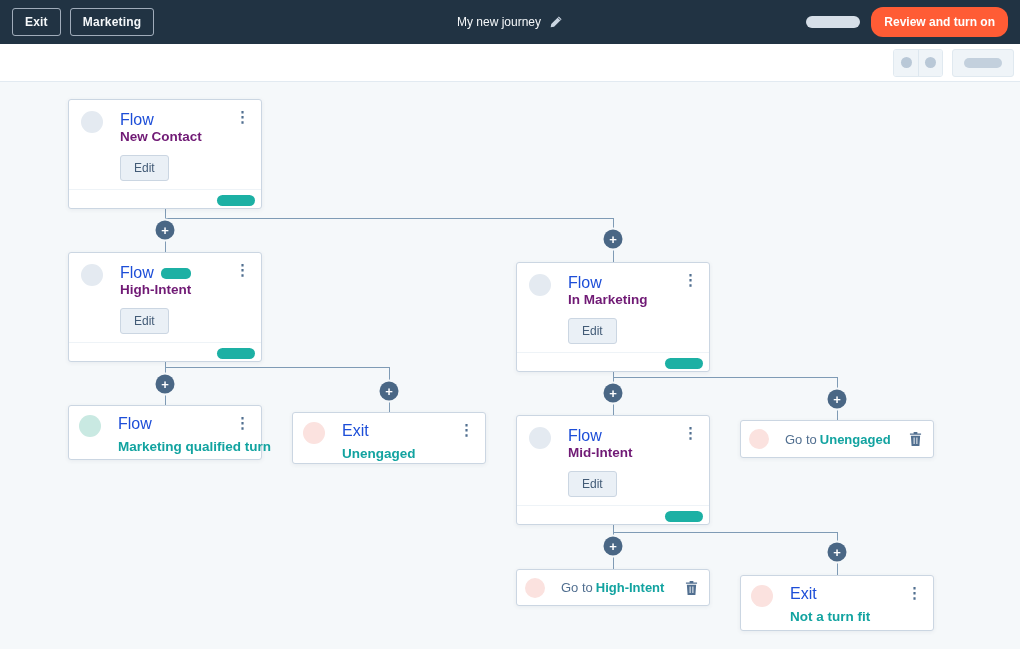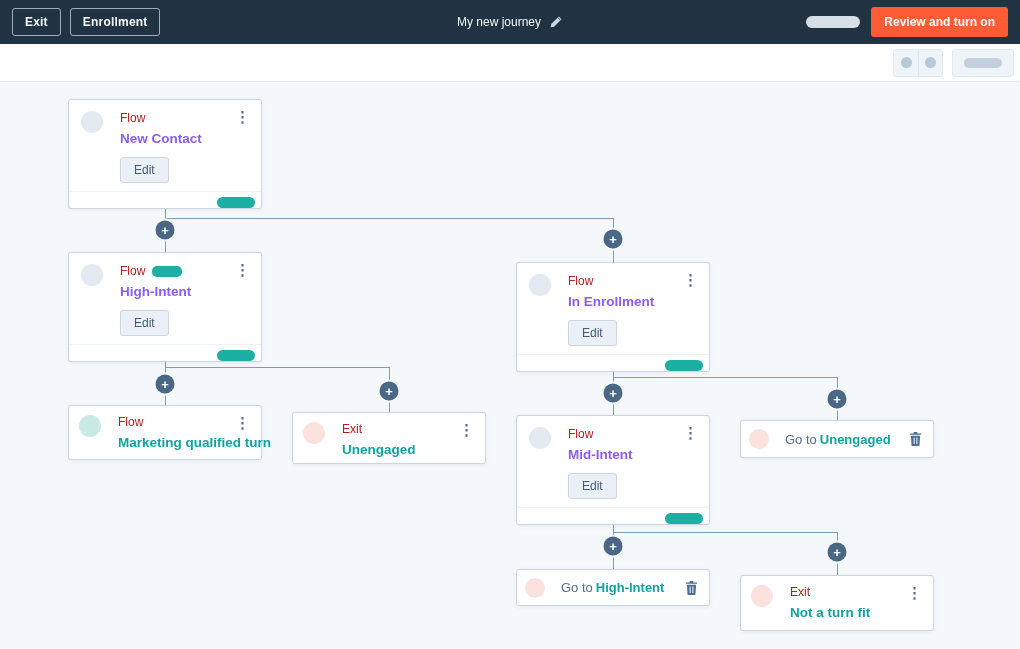--- a/index.html
+++ b/index.html
@@ -9,21 +9,21 @@
   
   .header { height:44px; background:#213343; display:flex; align-items:center; padding:0 12px; position:relative; }
   .hbtn { background:transparent; border:1px solid rgba(203,214,226,.75); color:#f5f8fa; font-family:"Liberation Sans",sans-serif;
           font-size:12px; font-weight:700; border-radius:3px; padding:6px 12px; margin-right:9px; cursor:pointer; letter-spacing:.2px; }
   .title-wrap { position:absolute; left:0; right:0; display:flex; justify-content:center; align-items:center; gap:8px; pointer-events:none; }
   .journey-title { color:#f5f8fa; font-size:12px; font-weight:500; }
   .pencil { width:14px; height:14px; display:inline-block; pointer-events:auto; cursor:pointer; }
   .header-right { margin-left:auto; display:flex; align-items:center; gap:11px; z-index:2; }
   .skel-pill-light { width:54px; height:12px; border-radius:6px; background:#d6dfe8; }
   .primary-btn { background:#ff5c35; color:#ffffff; border:none; font-family:"Liberation Sans",sans-serif; font-size:12px;
-                 font-weight:700; border-radius:3px; padding:8px 13px; cursor:pointer; }
+                 font-weight:700; border-radius:12px; padding:8px 13px; cursor:pointer; }
 
   
   .toolbar { height:38px; background:#ffffff; border-bottom:1px solid #e2eaf1; display:flex; align-items:center;
              justify-content:flex-end; padding-right:6px; gap:9px; }
   .tool-group { display:flex; border:1px solid #e0e9f0; border-radius:3px; overflow:hidden; }
   .tool-btn { width:24px; height:26px; background:#eff4f8; border:none; display:flex; align-items:center; justify-content:center; cursor:pointer; }
   .tool-btn + .tool-btn { border-left:1px solid #dde7ef; }
   .tool-dot { width:11px; height:11px; border-radius:50%; background:#b9c8d7; }
   .tool-wide { width:62px; height:28px; background:#eff4f8; border:1px solid #e0e9f0; border-radius:3px;
                display:flex; align-items:center; justify-content:center; cursor:pointer; }
@@ -40,23 +40,23 @@
   .node { position:absolute; background:#ffffff; border:1px solid #cbd6e2; border-radius:3px;
           box-shadow:0 1px 4px rgba(45,62,80,.07); cursor:pointer; }
   .node-body { display:flex; padding:11px 10px 8px 12px; position:relative; }
   .circle { border-radius:50%; flex:none; }
   .circle.big { width:22px; height:22px; }
   .circle.gray { background:#e4eaf1; }
   .circle.pink { background:#fbe2df; }
   .circle.tealight { background:#c9e9e2; }
   .node-content { margin-left:17px; flex:1; min-width:0; }
   .type-row { display:flex; align-items:center; gap:7px; }
-  .type-label { font-size:12px; color:#b91c1c; }
+  .type-label { font-size:16px; color:#1d4ed8; }
   .type-badge { width:30px; height:11px; border-radius:5px; background:#1cb0a4; }
-  .node-title { font-size:13.5px; font-weight:700; color:#8b5cf6; margin-top:6px; white-space:nowrap; }
+  .node-title { font-size:13.5px; font-weight:700; color:#701a75; margin-top:0; white-space:nowrap; }
   .node-title.teal { color:#12a3a0; }
   .edit-btn { margin-top:11px; background:#eaf0f6; border:1px solid #cbd6e2; border-radius:3px; color:#425b76;
               font-family:"Liberation Sans",sans-serif; font-size:12px; padding:5px 13px; cursor:pointer; }
   .kebab { position:absolute; top:9px; right:11px; color:#516f90; font-size:15px; font-weight:700; line-height:1;
            cursor:pointer; letter-spacing:0; }
   .node-footer { border-top:1px solid #eef3f7; height:21px; display:flex; align-items:center; justify-content:flex-end; padding-right:6px; }
   .teal-pill { width:38px; height:11px; border-radius:6px; background:#1cb0a4; }
 
   .goto-body { display:flex; align-items:center; height:100%; padding:0 11px 0 8px; }
   .circle.small { width:20px; height:20px; }
@@ -76,21 +76,21 @@
   .n-exit-fit      { left:740px; top:493px; width:194px; height:56px; }
 
   .small-node .node-body { padding:9px 10px 8px 10px; }
   .small-node .node-title { margin-top:6px; }
 </style>
 </head>
 <body>
 
 <div class="header">
   <button class="hbtn">Exit</button>
-  <button class="hbtn">Enrollment</button>
+  <button class="hbtn">Marketing</button>
   <div class="title-wrap">
     <span class="journey-title">My new journey</span>
     <span class="pencil">
       <svg viewBox="0 0 16 16" width="14" height="14">
           <path d="M11.2 1.6l3.2 3.2-8.6 8.6-3.9.7.7-3.9z" fill="#cbd6e2"></path>
           <path d="M10 2.8l3.2 3.2" stroke="#213343" stroke-width="1"></path>
         </svg>
     </span>
   </div>
   <div class="header-right">
@@ -175,21 +175,21 @@
       </div>
   </div>
 
   <div class="node n-in-nurturing">
     <div class="node-body">
       <span class="circle big gray"></span>
       <div class="node-content">
         <div class="type-row">
             <span class="type-label">Flow</span>
           </div>
-        <div class="node-title">In Enrollment</div>
+        <div class="node-title">In Marketing</div>
         <button class="edit-btn">Edit</button>
       </div>
       <span class="kebab">⋮</span>
     </div>
     <div class="node-footer">
         <span class="teal-pill"></span>
       </div>
   </div>
 
   <div class="node small-node n-mql">

